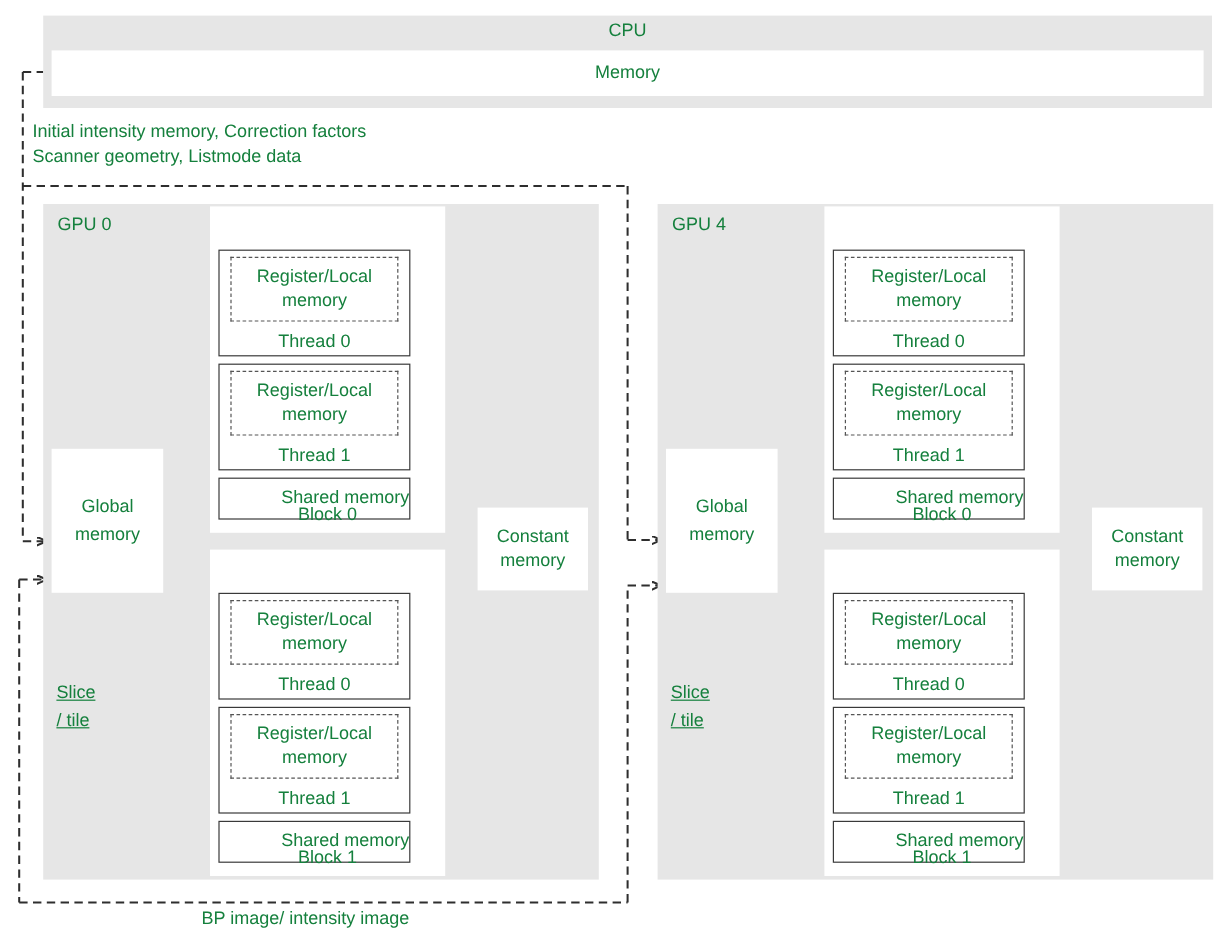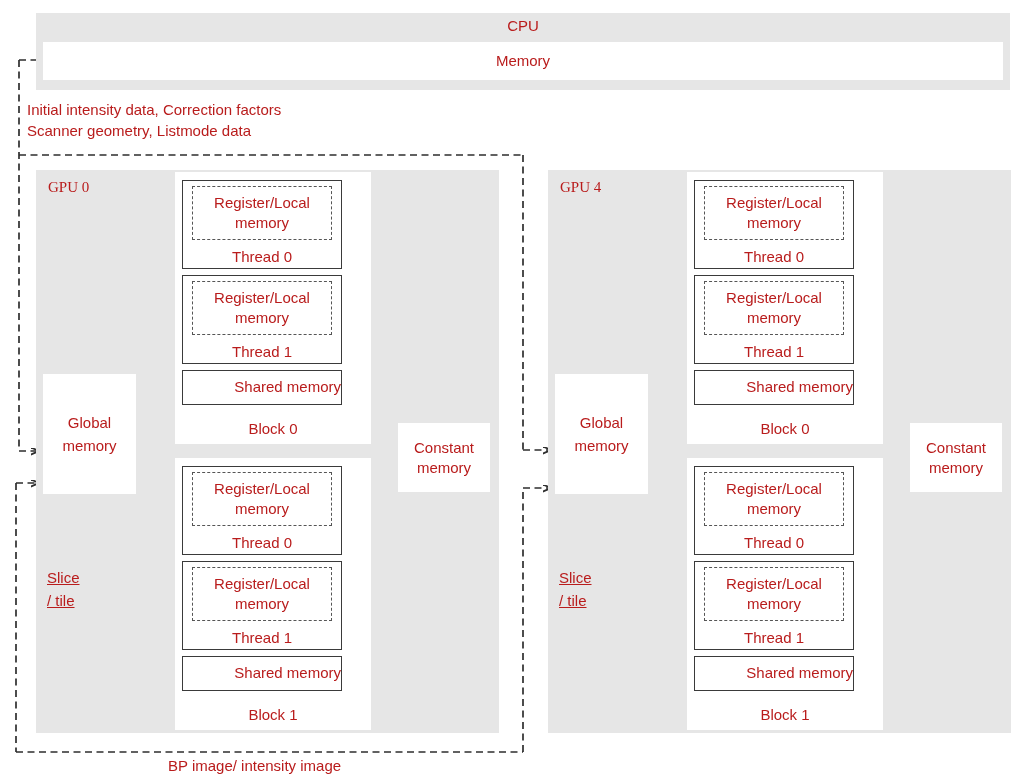--- a/index.html
+++ b/index.html
@@ -1,41 +1,41 @@
 <!DOCTYPE html>
 <html><head>
 <meta charset="utf-8">
 <style>
   html,body{margin:0;padding:0;background:#ffffff;}
   #canvas{
     position:relative;width:1024px;height:781px;background:#ffffff;
     font-family:"Liberation Sans","DejaVu Sans",sans-serif;
-    color:#b91c1c;font-size:15px;overflow:hidden;
+    color:#15803d;font-size:15px;overflow:hidden;
   }
   .abs{position:absolute;}
   .panel{background:var(--panel-bg,#e6e6e6);}
   .whitebox{background:#ffffff;}
-  .bordered{border:1.6px solid #3a3a3a;box-sizing:border-box;background:#ffffff;}
+  .bordered{border:1.6px solid #3a3a3a;box-sizing:border-box;background:#ffffff;margin-top:28px;}
   .center-col{display:flex;flex-direction:column;align-items:center;justify-content:center;text-align:center;}
   .nowrap{white-space:nowrap;}
 
   
   #cpu-panel{left:36px;top:13px;width:974px;height:77px;}
   #cpu-label{left:0;top:4px;width:100%;text-align:center;}
   #cpu-memory{left:7px;top:29px;width:960px;height:38px;line-height:38px;text-align:center;}
 
   
   #ann1{left:27px;top:101px;}
   #ann2{left:27px;top:122px;}
   #ann-bp{left:168px;top:757px;}
 
   
   .gpu-panel{top:170px;width:463px;height:563px;}
   #gpu0{left:36px;} #gpu1{left:548px;}
-  .gpu-label{left:12px;top:9px;font-family:Liberation Serif, serif;}
+  .gpu-label{left:12px;top:9px;}
   .global-mem{left:7px;top:204px;width:93px;height:120px;line-height:23px;}
   .slice-label{left:11px;top:396px;line-height:23px;text-decoration:underline;}
   .const-mem{left:362px;top:253px;width:92px;height:69px;line-height:20px;}
 
   .block{left:139px;width:196px;height:272px;background:#ffffff;}
   .block0{top:2px;} .block1{top:288px;}
   .thread{left:7px;width:160px;height:89px;}
   .thread0{top:8px;} .thread1{top:103px;}
   .register{left:9px;top:5px;width:140px;height:54px;border:1px dashed #555;box-sizing:border-box;background:#ffffff;line-height:20px;}
   .thread-label{left:0;bottom:3px;width:100%;text-align:center;}
@@ -107,21 +107,21 @@
       <path d="M523,752 V488"></path>
       <path d="M523,488 H550" marker-end="url(#arr)"></path>
     </g>
   </svg>
 
   <div class="abs panel" id="cpu-panel">
     <div class="abs" id="cpu-label">CPU</div>
     <div class="abs whitebox" id="cpu-memory">Memory</div>
   </div>
 
-  <div class="abs nowrap" id="ann1">Initial intensity data, Correction factors</div>
+  <div class="abs nowrap" id="ann1">Initial intensity memory, Correction factors</div>
   <div class="abs nowrap" id="ann2">Scanner geometry, Listmode data</div>
   <div class="abs nowrap" id="ann-bp">BP image/ intensity image</div>
 
   <div class="abs panel gpu-panel" id="gpu0">
     <div class="abs gpu-label">GPU 0</div>
 
     <div class="abs whitebox global-mem center-col">
       <span>Global</span>
       <span>memory</span>
     </div>

